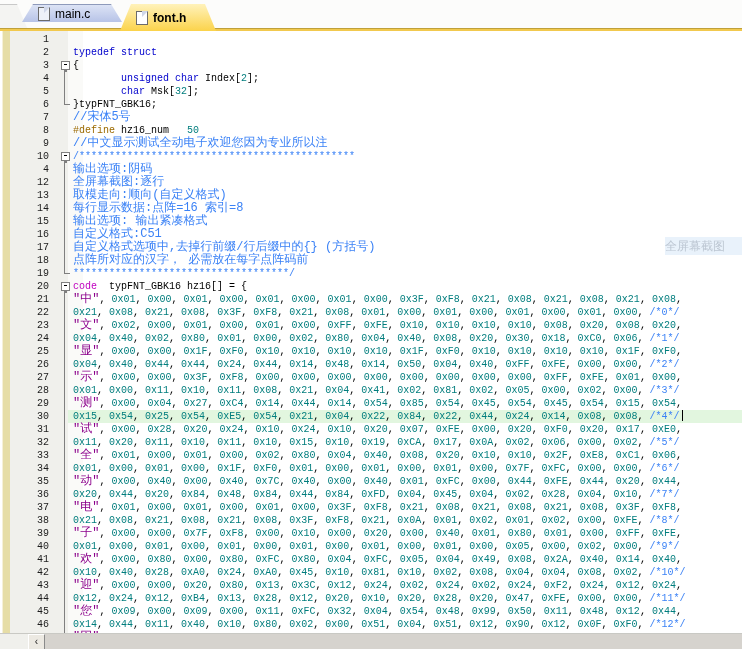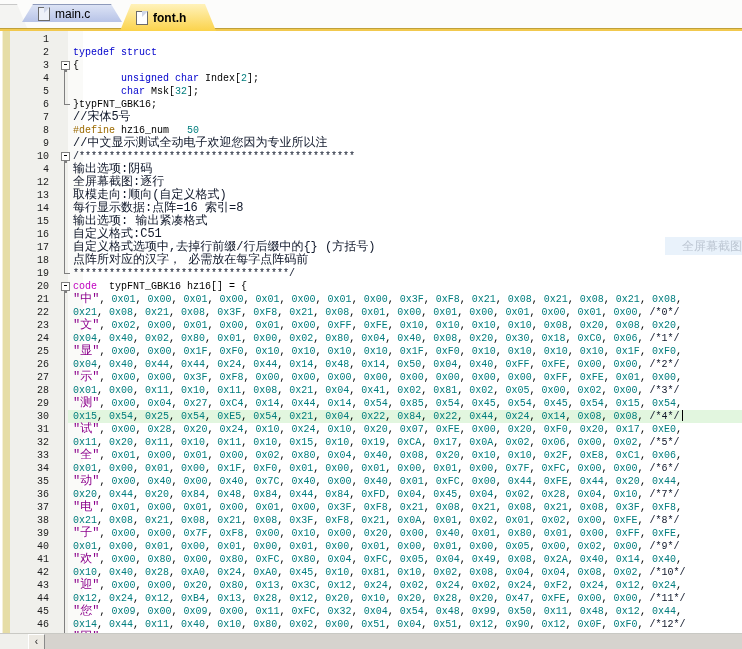--- a/index.html
+++ b/index.html
@@ -38,36 +38,36 @@
        border:1px solid #7f7f7f;}
   .fold.f-open::after{content:"";position:absolute;left:6px;top:5px;width:3px;height:1px;background:#000;
        box-shadow:0 6px 0 0 #7f7f7f, 0 7px 0 0 #7f7f7f;}
   .fold.f-line::before{content:"";position:absolute;left:6px;top:0;width:1px;height:13px;background:#7f7f7f;}
   .fold.f-end::before{content:"";position:absolute;left:6px;top:0;width:1px;height:7px;background:#7f7f7f;}
   .fold.f-end::after{content:"";position:absolute;left:6px;top:6px;width:6px;height:1px;background:#7f7f7f;}
   
   .k{color:#0000cc;}
   .d{color:#000000;}
   .n{color:#007d7d;}
-  .c{color:#0f172a;margin-top:9px;}
+  .c{color:#3b82f6;margin-top:9px;}
   .p{color:#9c6a00;}
   .m{color:#c000c0;}
   .s{color:#8b008b;}
   .cjk{font-size:12px;}
   .caret{display:inline-block;width:1px;height:11px;background:#000;vertical-align:-2px;margin-left:2px;}
   
   .hscroll{position:absolute;left:0;top:602px;width:742px;height:16px;background:#f0f0ec;border-top:1px solid #c9c9c4;box-sizing:border-box;}
   .hscroll .track{position:absolute;left:28px;top:0;right:0;height:16px;background:#d6d3ce;}
   .scroll-btn{position:absolute;left:28px;top:0;width:17px;height:16px;background:#ece9e2;
        border:1px solid;border-color:#ffffff #8a8a8a #8a8a8a #ffffff;box-sizing:border-box;
        font-size:10px;color:#222;text-align:center;line-height:14px;font-family:"Liberation Sans",sans-serif;}
   
   .overlay{position:absolute;left:665px;top:237px;width:77px;height:18px;background:#e9f2fb;
        color:#bcc6d2;font-family:"Liberation Sans",sans-serif;font-size:12px;line-height:18px;
-       text-align:right;overflow:hidden;white-space:nowrap;}
+       text-align:left;overflow:hidden;white-space:nowrap;}
 </style>
 </head>
 <body>
 
 <div class="tabbar">
   <div class="tab-stub"></div>
   <div class="goldstrip"></div>
   <div class="tab inactive">
     <span class="doc-icon"></span>
     <span class="lbl">main.c</span>

